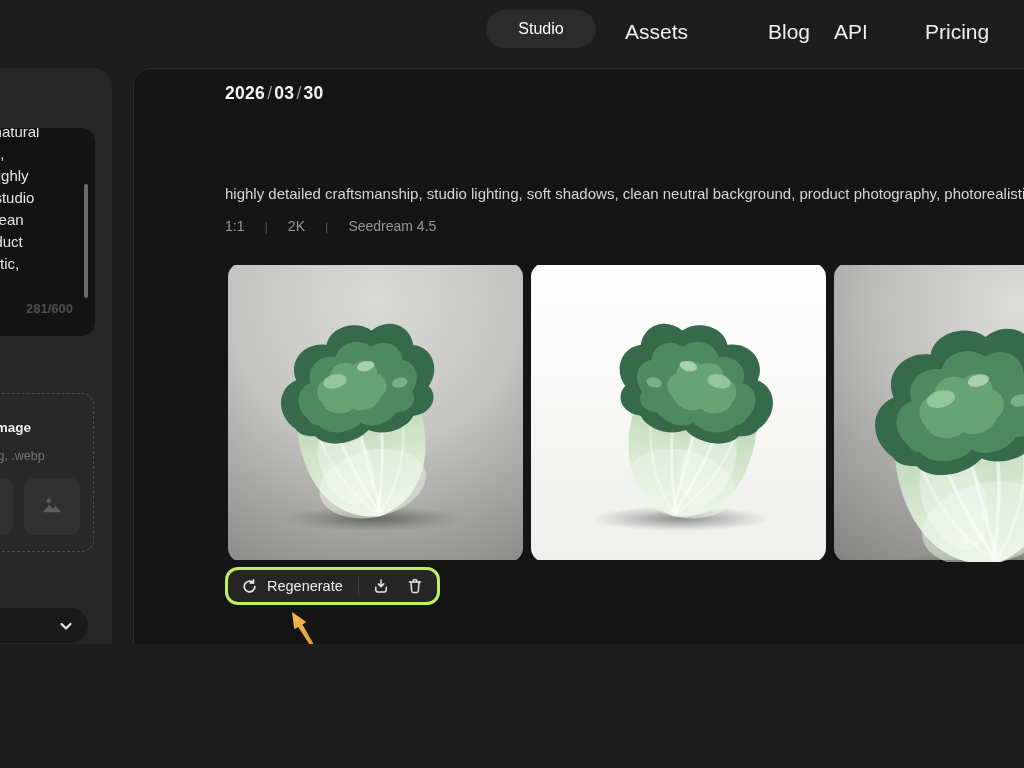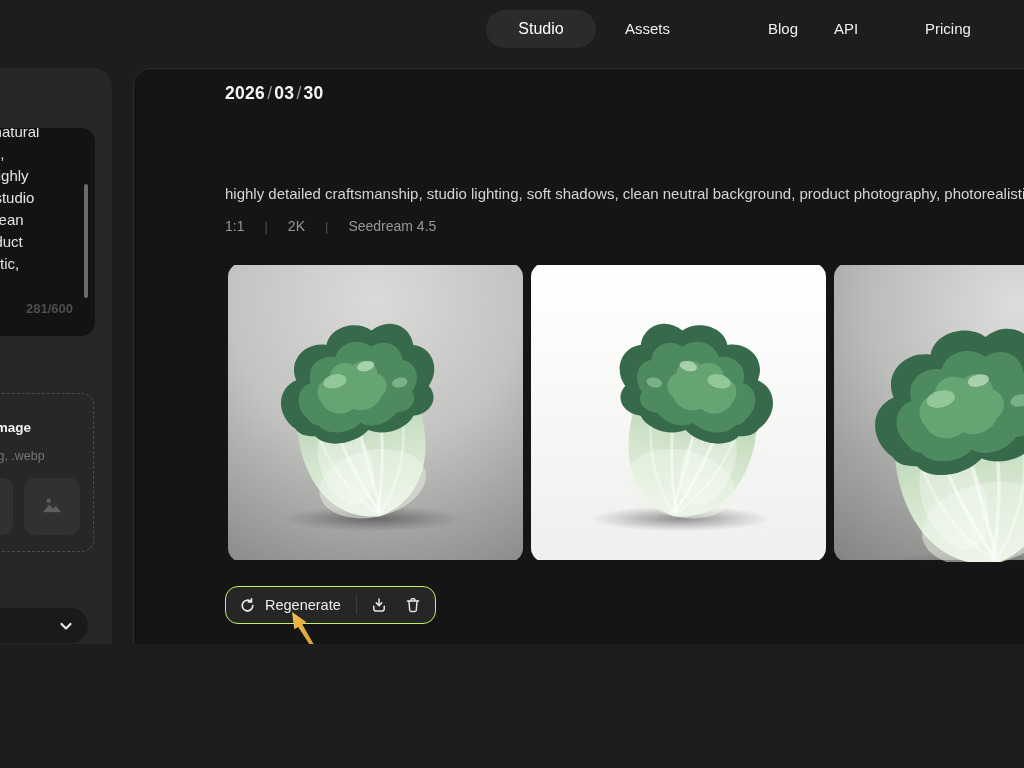--- a/index.html
+++ b/index.html
@@ -4,21 +4,21 @@
 <style>
   html,body{margin:0;padding:0;background:#1d1d1d;}
   .screen{position:relative;width:1024px;height:644px;overflow:hidden;background:#1d1d1d;
           font-family:"Liberation Sans",sans-serif;-webkit-font-smoothing:antialiased;}
 
   
   .topnav{position:absolute;top:0;left:0;width:100%;height:68px;}
   .nav-pill{position:absolute;left:486px;top:10px;width:110px;height:38px;border-radius:19px;
             background:#2b2b2b;display:flex;align-items:center;justify-content:center;
             color:#ffffff;font-size:16px;font-weight:500;cursor:pointer;}
-  .nav-link{position:absolute;top:20px;color:#efefef;font-size:15px;font-weight:500;cursor:pointer;}
+  .nav-link{position:absolute;top:20px;color:#efefef;font-size:21px;font-weight:500;cursor:pointer;}
   .nav-assets{left:625px;} .nav-blog{left:738px;margin-left:30px;} .nav-api{left:834px;text-align:right;} .nav-pricing{left:925px;}
 
   
   .sidebar{position:absolute;left:-220px;top:68px;width:332px;height:700px;background:#272727;
            border-top-right-radius:18px;}
   .prompt-box{position:absolute;left:50px;top:60px;width:265px;height:208px;background:#131313;
               border-radius:14px;overflow:hidden;}
   .prompt-text{position:absolute;left:6px;top:-7px;width:254px;color:#e4e4e4;font-size:15px;
                line-height:22px;white-space:nowrap;}
   .char-counter{position:absolute;right:22px;bottom:20px;color:#4e4e4e;font-size:13px;font-weight:bold;}
@@ -47,22 +47,22 @@
   .prompt-p{position:absolute;left:91px;color:#d5d5d5;font-size:15px;white-space:nowrap;margin:0;}
   .pl1{top:90px;} .pl2{top:116px;}
   .meta{position:absolute;left:91px;top:149px;display:flex;align-items:center;gap:20px;
         color:#979797;font-size:14px;}
   .meta .msep{color:#4f4f4f;font-size:13px;}
 
   .cards{position:absolute;left:94px;top:194px;display:flex;gap:8px;}
   .card{width:295px;height:299px;border-radius:14px;overflow:hidden;position:relative;cursor:pointer;}
   .card svg{display:block;}
 
-  .toolbar{position:absolute;left:91px;top:517px;height:38px;display:flex;align-items:center;
-           background:#262626;border:1px solid #bef264;border-radius:13px;padding:0 13px;box-sizing:border-box;}
+  .toolbar{position:absolute;left:91px;top:498px;height:38px;display:flex;align-items:center;
+           background:#262626;border:3px solid #bef264;border-radius:13px;padding:0 13px;box-sizing:border-box;}
   .tb-btn{display:flex;align-items:center;gap:9px;background:none;border:none;padding:0;cursor:pointer;
           color:#ececec;font-family:"Liberation Sans",sans-serif;font-size:14.5px;font-weight:500;}
   .tb-div{width:1px;height:18px;background:#3f3f3f;margin:0 13px 0 15px;}
   .tb-icon-btn{background:none;border:none;padding:0 0;cursor:pointer;display:flex;align-items:center;}
   .tb-icon-btn + .tb-icon-btn{margin-left:16px;}
 
   .anno-arrow{position:absolute;left:137px;top:532px;pointer-events:none;}
 </style>
 </head>
 <body>

